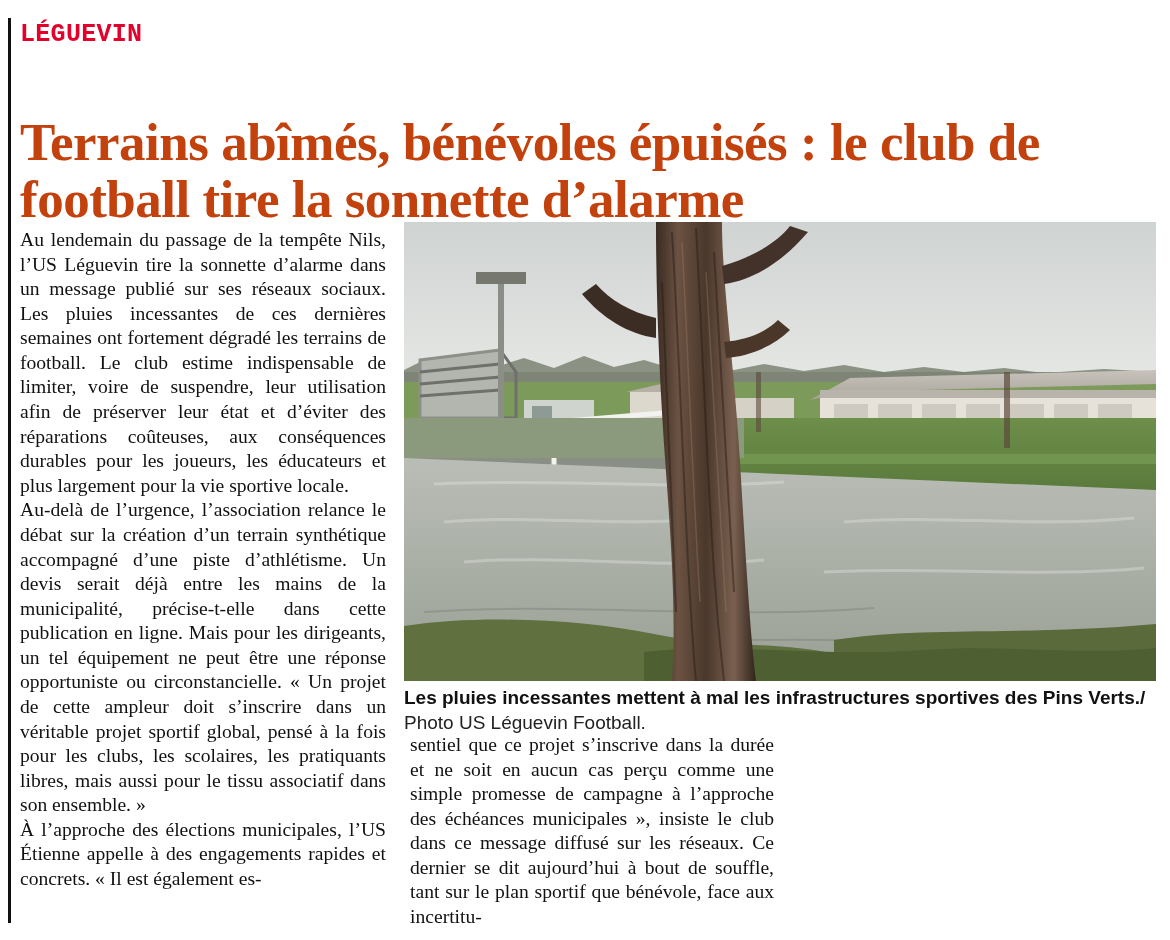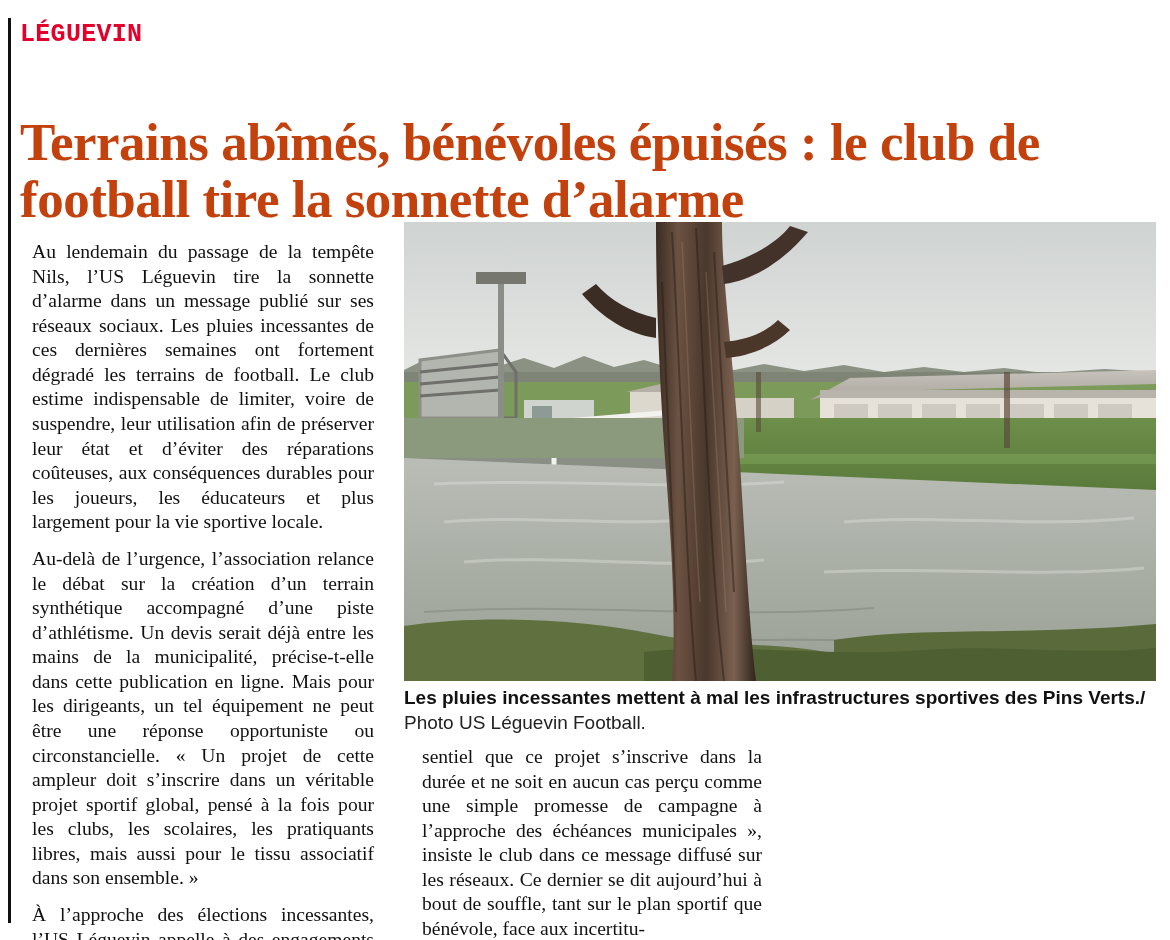--- a/index.html
+++ b/index.html
@@ -61,21 +61,21 @@
   .col {
     position: absolute;
     font-family: "Liberation Serif", serif;
     font-size: 19.6px;
     line-height: 1.255;
     text-align: justify;
     color: #111;
     hyphens: manual;
   }
   .col p {
-    margin: 12px;
+    margin: 0;
     text-indent: 0;
   }
   .col p + p { margin-top: 0; }
 
   #col1 {
     left: 20px;
     top: 228px;
     width: 366px;
   }
   #col2 {
@@ -257,21 +257,21 @@
     </svg>
   </div>
 
   <div class="caption">
     <span class="cap-main">Les pluies incessantes mettent à mal les infrastructures sportives des Pins Verts.</span><span class="cap-main">/</span> <span class="cap-credit">Photo US Léguevin Football.</span>
   </div>
 
   <div class="col" id="col1">
     <p>Au lendemain du passage de la tempête Nils, l’US Léguevin tire la sonnette d’alarme dans un message publié sur ses réseaux sociaux. Les pluies incessantes de ces dernières semaines ont fortement dégradé les terrains de football. Le club estime indispensable de limiter, voire de suspendre, leur utilisation afin de préserver leur état et d’éviter des réparations coûteuses, aux conséquences durables pour les joueurs, les éducateurs et plus largement pour la vie sportive locale.</p>
     <p>Au-delà de l’urgence, l’association relance le débat sur la création d’un terrain synthétique accompagné d’une piste d’athlétisme. Un devis serait déjà entre les mains de la municipalité, précise-t-elle dans cette publication en ligne. Mais pour les dirigeants, un tel équipement ne peut être une réponse opportuniste ou circonstancielle. « Un projet de cette ampleur doit s’inscrire dans un véritable projet sportif global, pensé à la fois pour les clubs, les scolaires, les pratiquants libres, mais aussi pour le tissu associatif dans son ensemble. »</p>
-    <p>À l’approche des élections incessantes, l’US Léguevin appelle à des engagements rapides et concrets. « Il est également es-</p>
+    <p>À l’approche des élections municipales, l’US Étienne appelle à des engagements rapides et concrets. « Il est également es-</p>
   </div>
 
   <div class="col" id="col2">
     <p>sentiel que ce projet s’inscrive dans la durée et ne soit en aucun cas perçu comme une simple promesse de campagne à l’approche des échéances municipales », insiste le club dans ce message diffusé sur les réseaux. Ce dernier se dit aujourd’hui à bout de souffle, tant sur le plan sportif que bénévole, face aux incertitu-</p>
   </div>
 
   <div class="col" id="col3">
   </div>
 
 </div>

